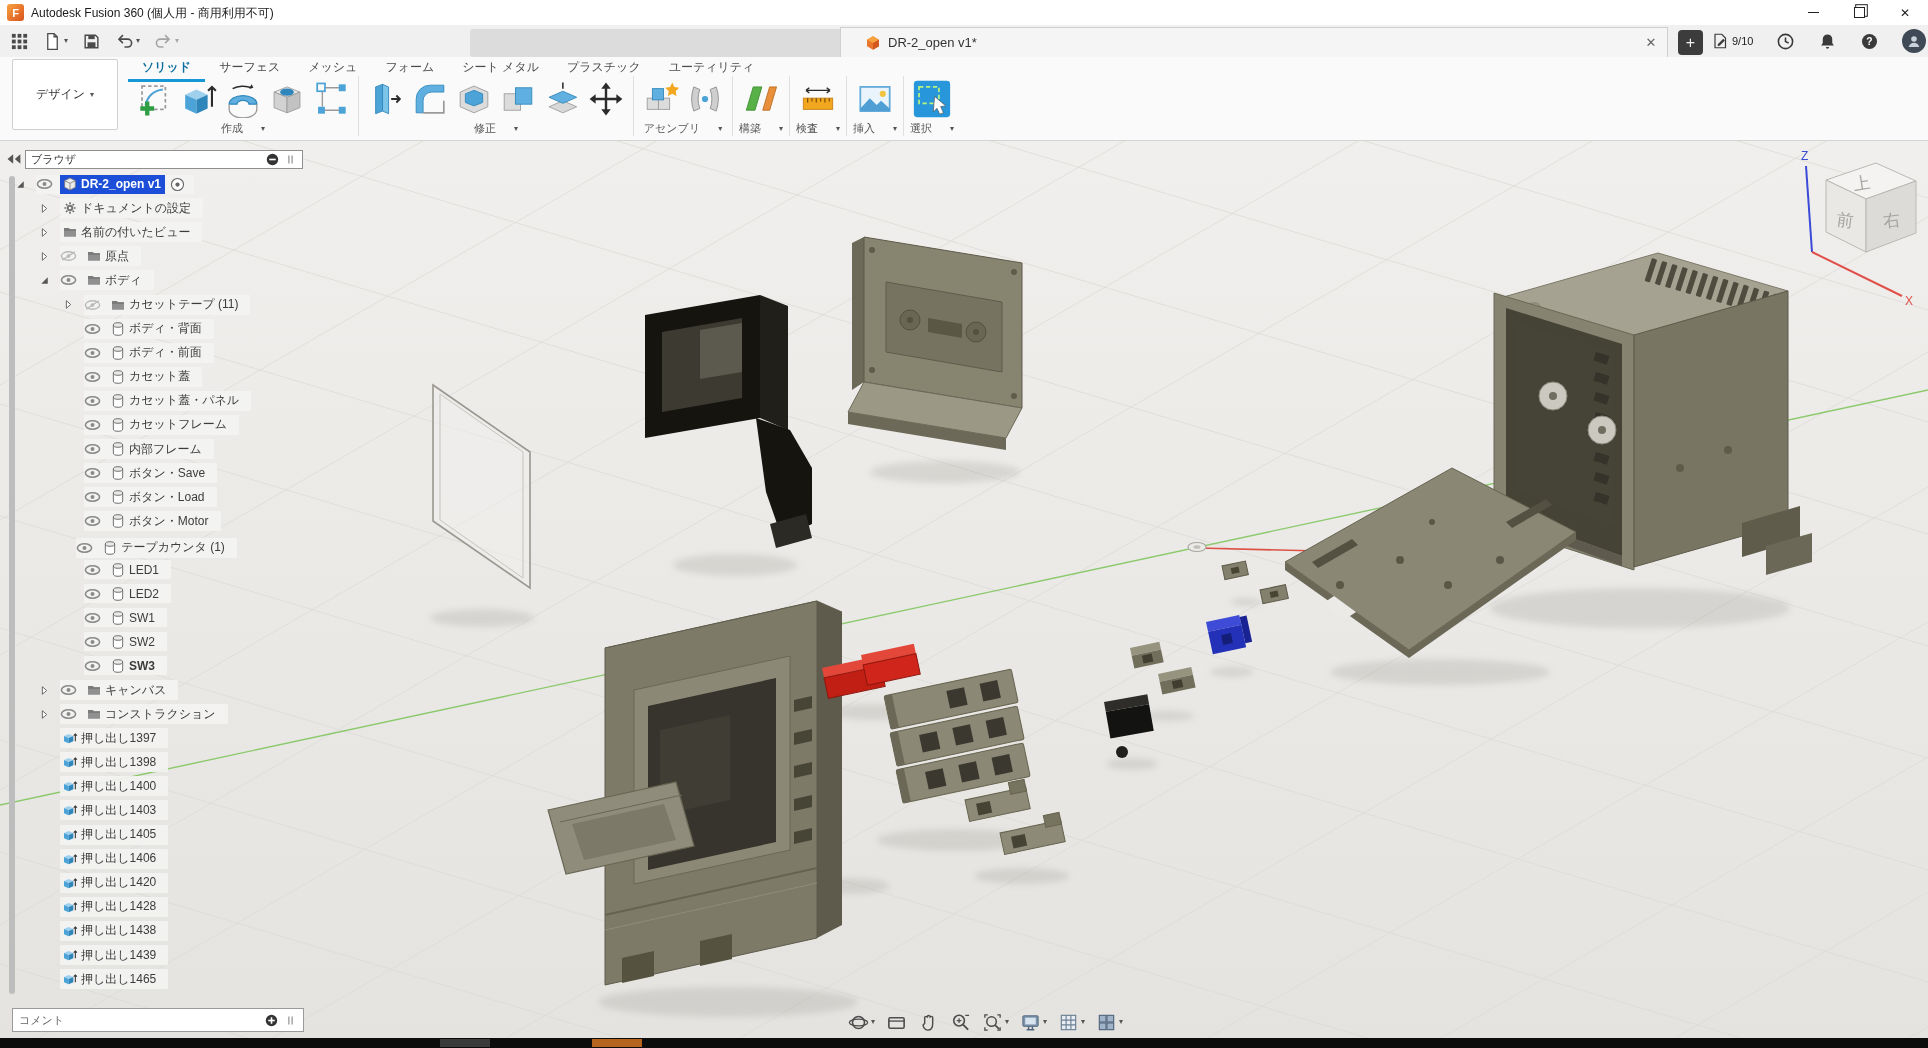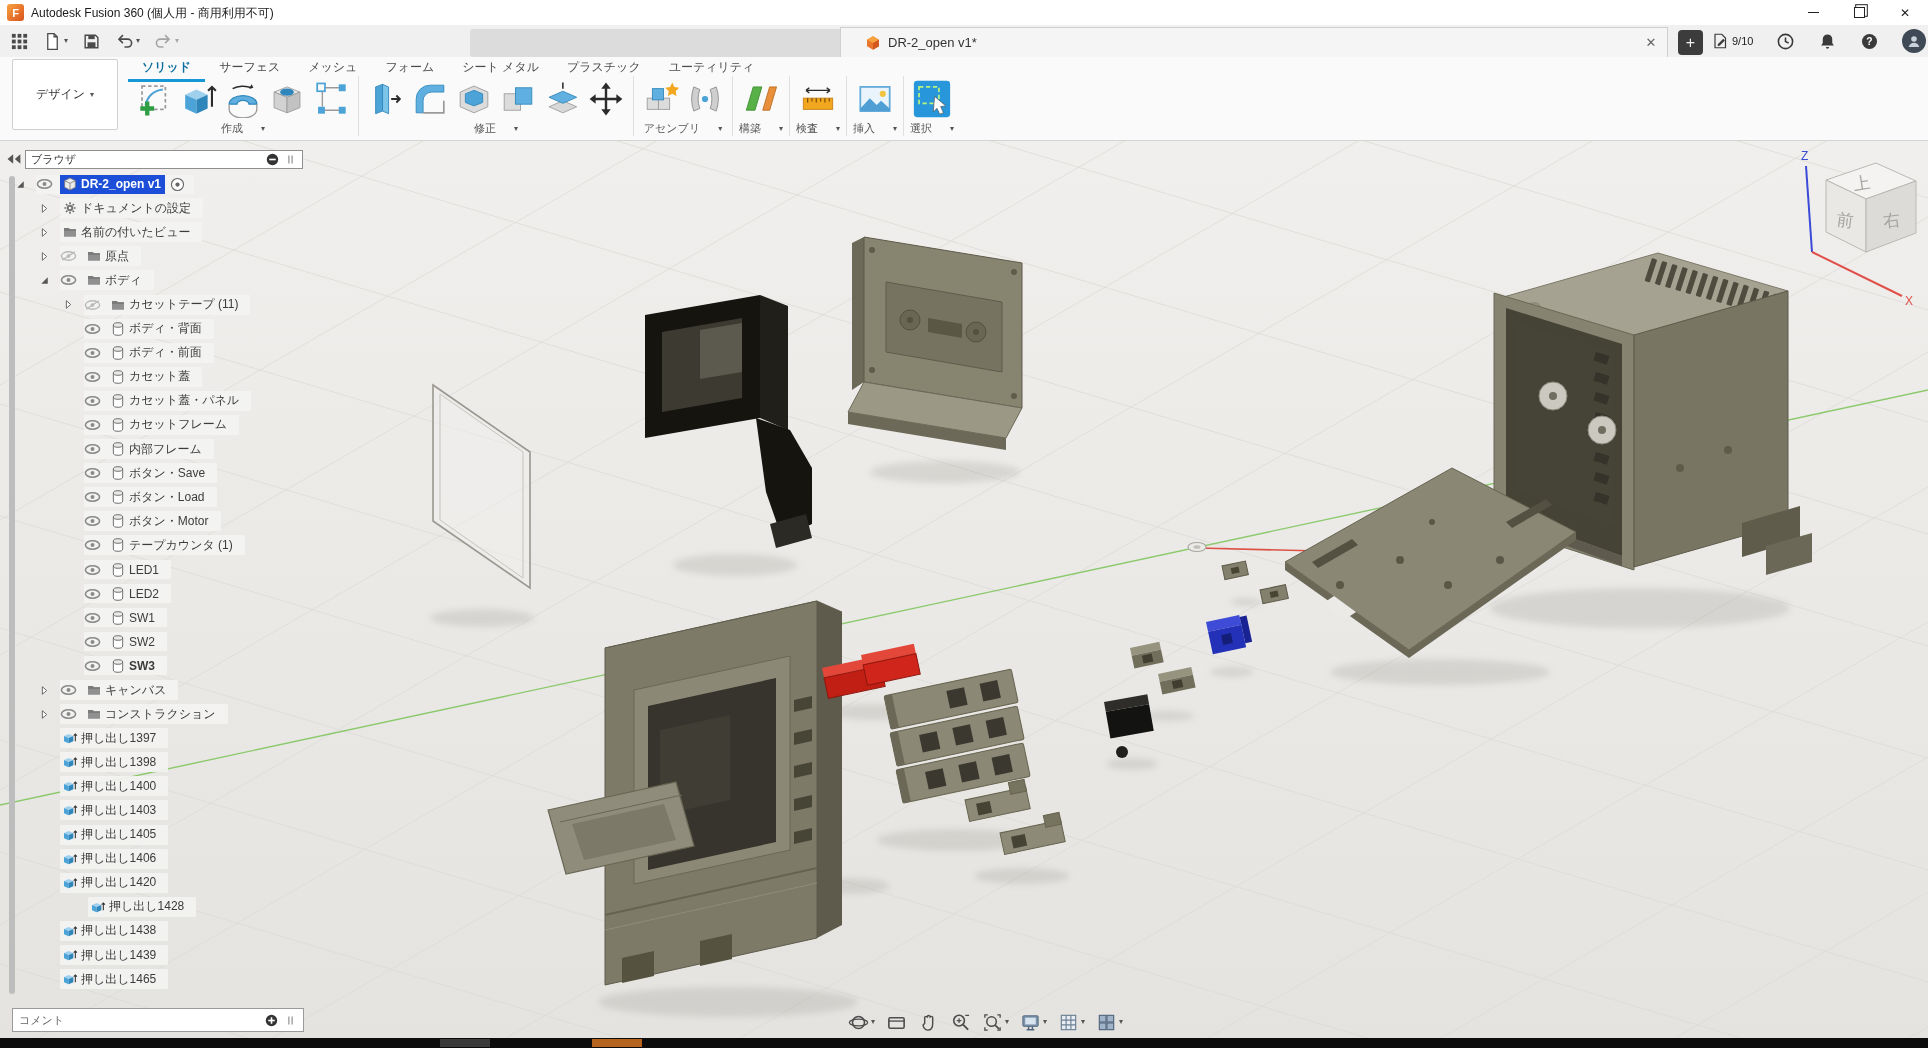--- a/index.html
+++ b/index.html
@@ -1107,21 +1107,21 @@
             <span class="icn">
               <svg viewBox="0 0 24 24">
                 <path d="M5 6v12a7 3.4 0 0 0 14 0V6" fill="#fff" stroke="#666" stroke-width="1.4"></path>
                 <ellipse cx="12" cy="6" rx="7" ry="3.4" fill="#e9e9e9" stroke="#666" stroke-width="1.4"></ellipse>
               </svg>
             </span>
             <span class="lbl">ボタン・Motor</span>
           </span>
         </span>
       </div>
-      <div class="tree-row" style="margin-left: 62px;">
+      <div class="tree-row" style="margin-left: 62px; flex-direction: column;">
         <span class="slot"></span>
         <span class="band">
           <span class="eye">
             <span class="icn">
               <svg viewBox="0 0 24 16">
                 <ellipse cx="12" cy="8" rx="10" ry="6" fill="none" stroke="#8a8a8a" stroke-width="2.2"></ellipse>
                 <circle cx="12" cy="8" r="2.8" fill="#8a8a8a"></circle>
               </svg>
             </span>
           </span>
@@ -1407,21 +1407,21 @@
                 <polygon points="3,9 10,6 17,9 10,12" fill="#9fd0ee"></polygon>
                 <polygon points="3,9 10,12 10,20 3,17" fill="#4ba3d8"></polygon>
                 <polygon points="10,12 17,9 17,17 10,20" fill="#2f86bb"></polygon>
                 <path d="M20 17V6M17.6 8.4L20 6l2.4 2.4" stroke="#333" stroke-width="1.6" fill="none"></path>
               </svg>
             </span>
             <span class="lbl">押し出し1420</span>
           </span>
         </span>
       </div>
-      <div class="tree-row" style="margin-left: 38px; gap: 28px;">
+      <div class="tree-row" style="margin-left: 38px;">
         <span class="slot"></span>
         <span class="band">
           <span class="chip">
             <span class="icn">
               <svg viewBox="0 0 24 24">
                 <polygon points="3,9 10,6 17,9 10,12" fill="#9fd0ee"></polygon>
                 <polygon points="3,9 10,12 10,20 3,17" fill="#4ba3d8"></polygon>
                 <polygon points="10,12 17,9 17,17 10,20" fill="#2f86bb"></polygon>
                 <path d="M20 17V6M17.6 8.4L20 6l2.4 2.4" stroke="#333" stroke-width="1.6" fill="none"></path>
               </svg>

